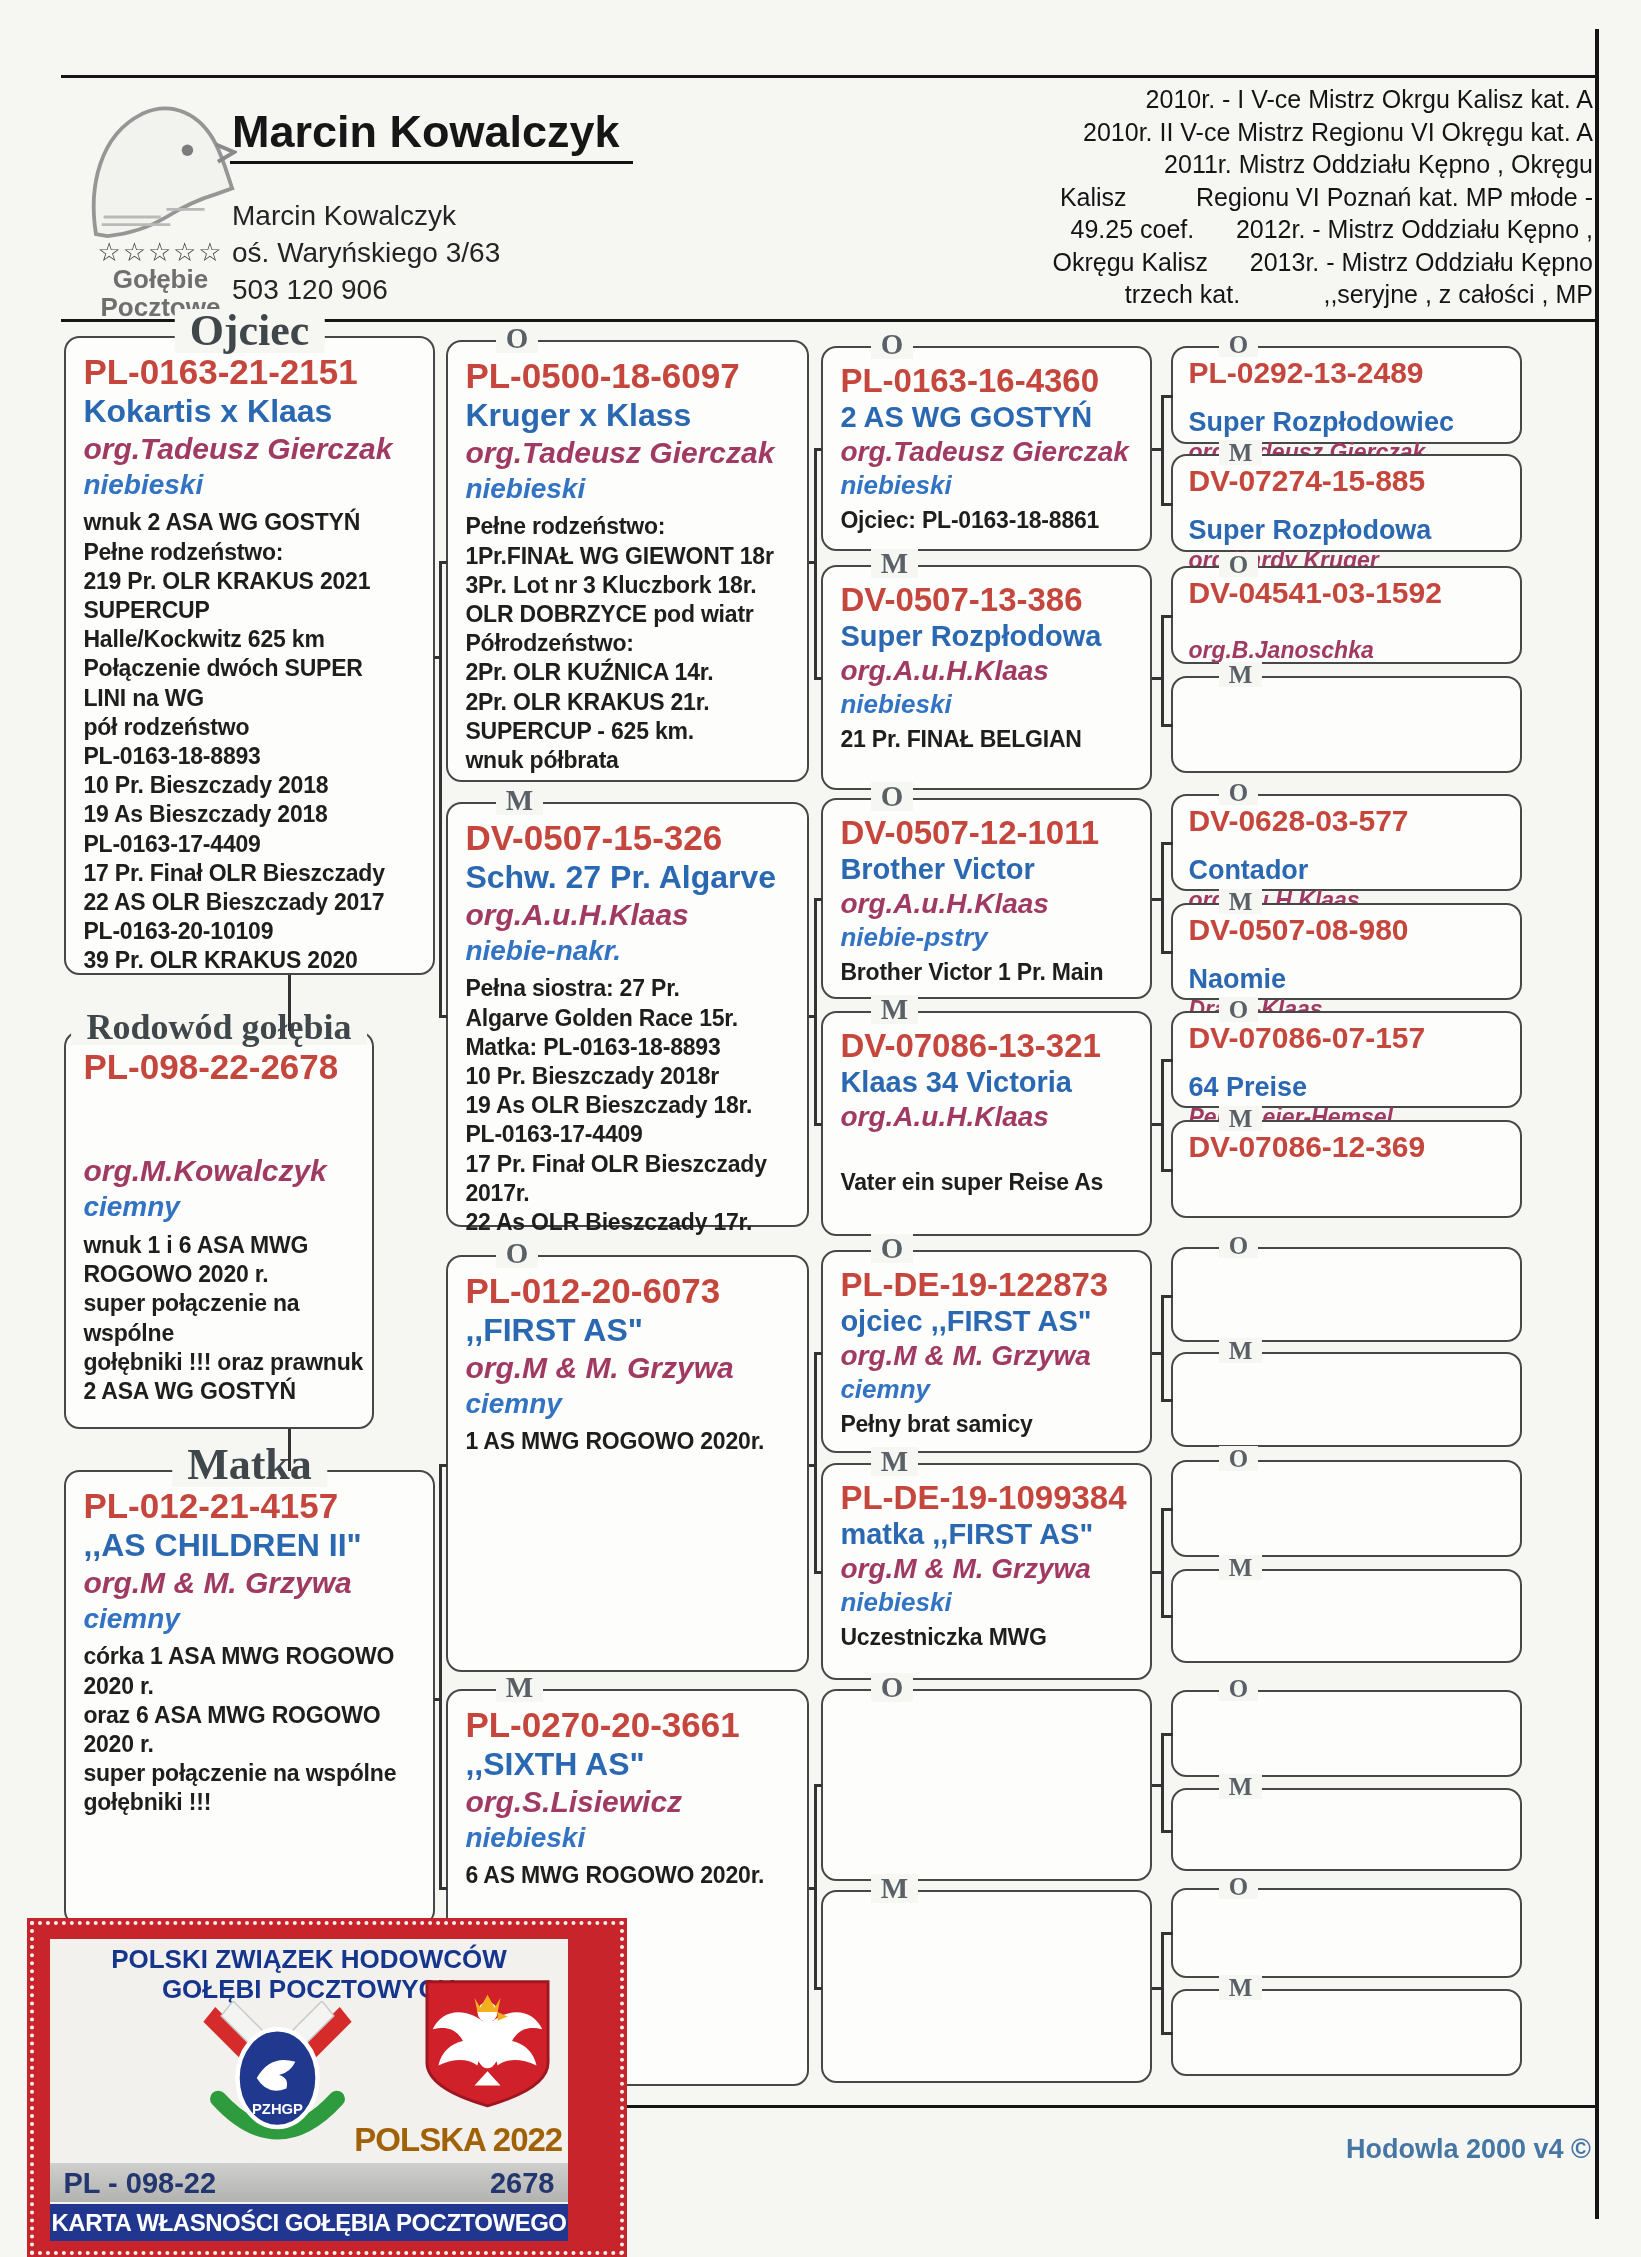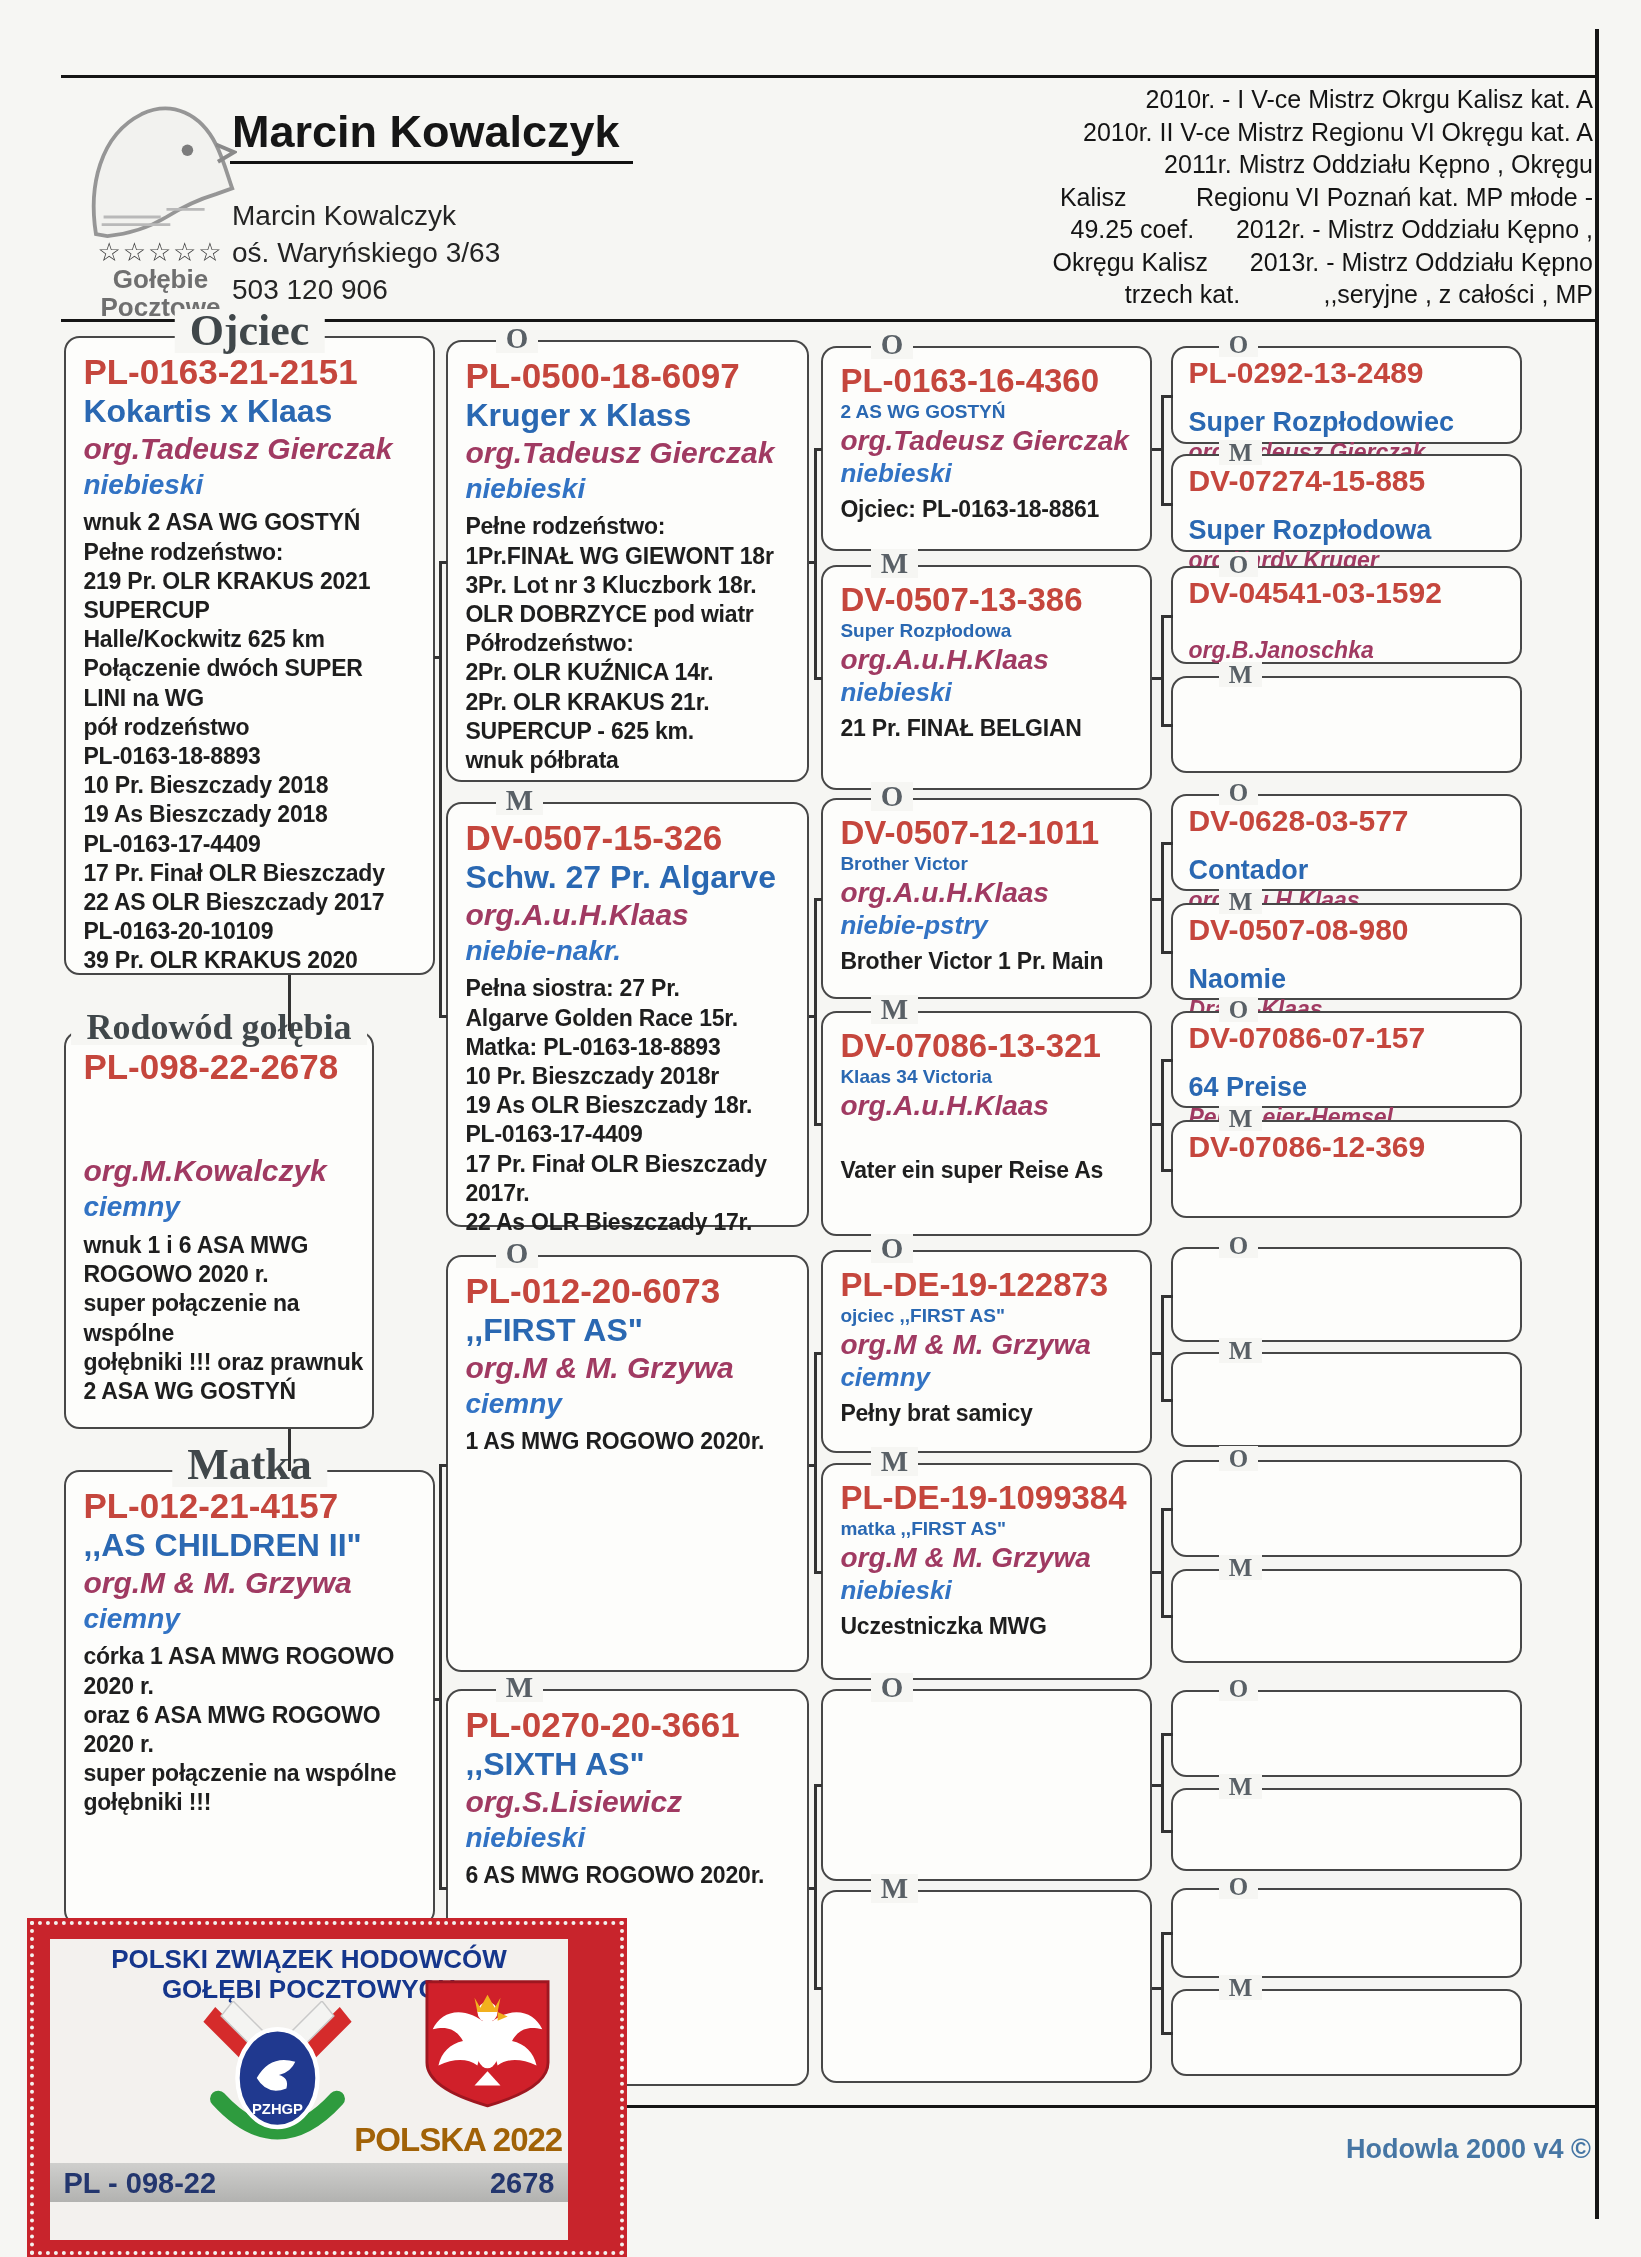--- a/index.html
+++ b/index.html
@@ -24,21 +24,21 @@
         padding:0 15.4px;font-family:"Liberation Serif",serif;font-weight:bold;color:#40474a;
         white-space:nowrap;line-height:1;font-size:44px;}
   .subject .col1-title{font-size:36px;top:-24px;}
   .bc{padding:13.5px 7.7px 5.8px 17.4px;}
   .ring{font-size:35px;font-weight:bold;color:#c5463d;line-height:1.14;}
   .pname{font-size:32px;font-weight:bold;color:#2a68b2;line-height:1.14;margin-top:1.9px;}
   .porg{font-size:30px;font-weight:bold;font-style:italic;color:#a03a62;line-height:1.14;margin-top:1.9px;}
   .pcolor{font-size:28px;font-weight:bold;font-style:italic;color:#3273c4;line-height:1.14;margin-top:2.9px;}
   .pnote{font-size:23px;font-weight:bold;color:#1e1e1e;line-height:1.27;margin-top:7.7px;
          white-space:pre-line;letter-spacing:-0.2px;}
-  .mid .ring{font-size:33px}.mid .pname{font-size:19px}.mid .porg{font-size:28px}
+  .mid .ring{font-size:33px}.mid .pname{font-size:29px}.mid .porg{font-size:28px}
   .mid .pcolor{font-size:26px}.mid .pnote{margin-top:5.8px}
   .small .bc{padding:7.7px 5.8px 3.9px 15.4px}
   .small .ring{font-size:30px}.small .pname{font-size:27px;margin-top:17px}
   .small .porg{font-size:23px;margin-top:1px}
   .small .gtag{font-size:25px;top:-16.4px;left:46px}
   .nb .pnote{margin-top:35px}
   .gap-org .porg{margin-top:27px}
   .subject .porg{margin-top:68px}
   .conn{position:absolute;background:#333;}
   
@@ -401,20 +401,21 @@
           </g>
           <path d="M41,15 l4,7 l5,-9 l5,9 l4,-7 l-2,10 h-14 z" fill="#f2b01e"></path>
           <path d="M57,25 l7,3 l-7,3 z" fill="#f2b01e"></path>
         </svg>
       </div>
       <div class="stamp-year">POLSKA 2022</div>
       <div class="stamp-gray">
         <span style="left:13.5px;">PL - 098-22</span>
         <span style="right:13.5px;">2678</span>
       </div>
+      <div class="stamp-blue">KARTA WŁASNOŚCI GOŁĘBIA POCZTOWEGO</div>
     </div>
   </div>
 
   <div class="footer-note">Hodowla 2000 v4 ©</div>
 <div class="conn" style="left: 439px; top: 561px; width: 2.9px; height: 454px;"></div>
     <div class="conn" style="left: 439px; top: 1464px; width: 2.9px; height: 423px;"></div>
     <div class="conn" style="left: 814px; top: 448px; width: 2.9px; height: 229px;"></div>
     <div class="conn" style="left: 814px; top: 898px; width: 2.9px; height: 225px;"></div>
     <div class="conn" style="left: 814px; top: 1352px; width: 2.9px; height: 219px;"></div>
     <div class="conn" style="left: 814px; top: 1784px; width: 2.9px; height: 203px;"></div>

